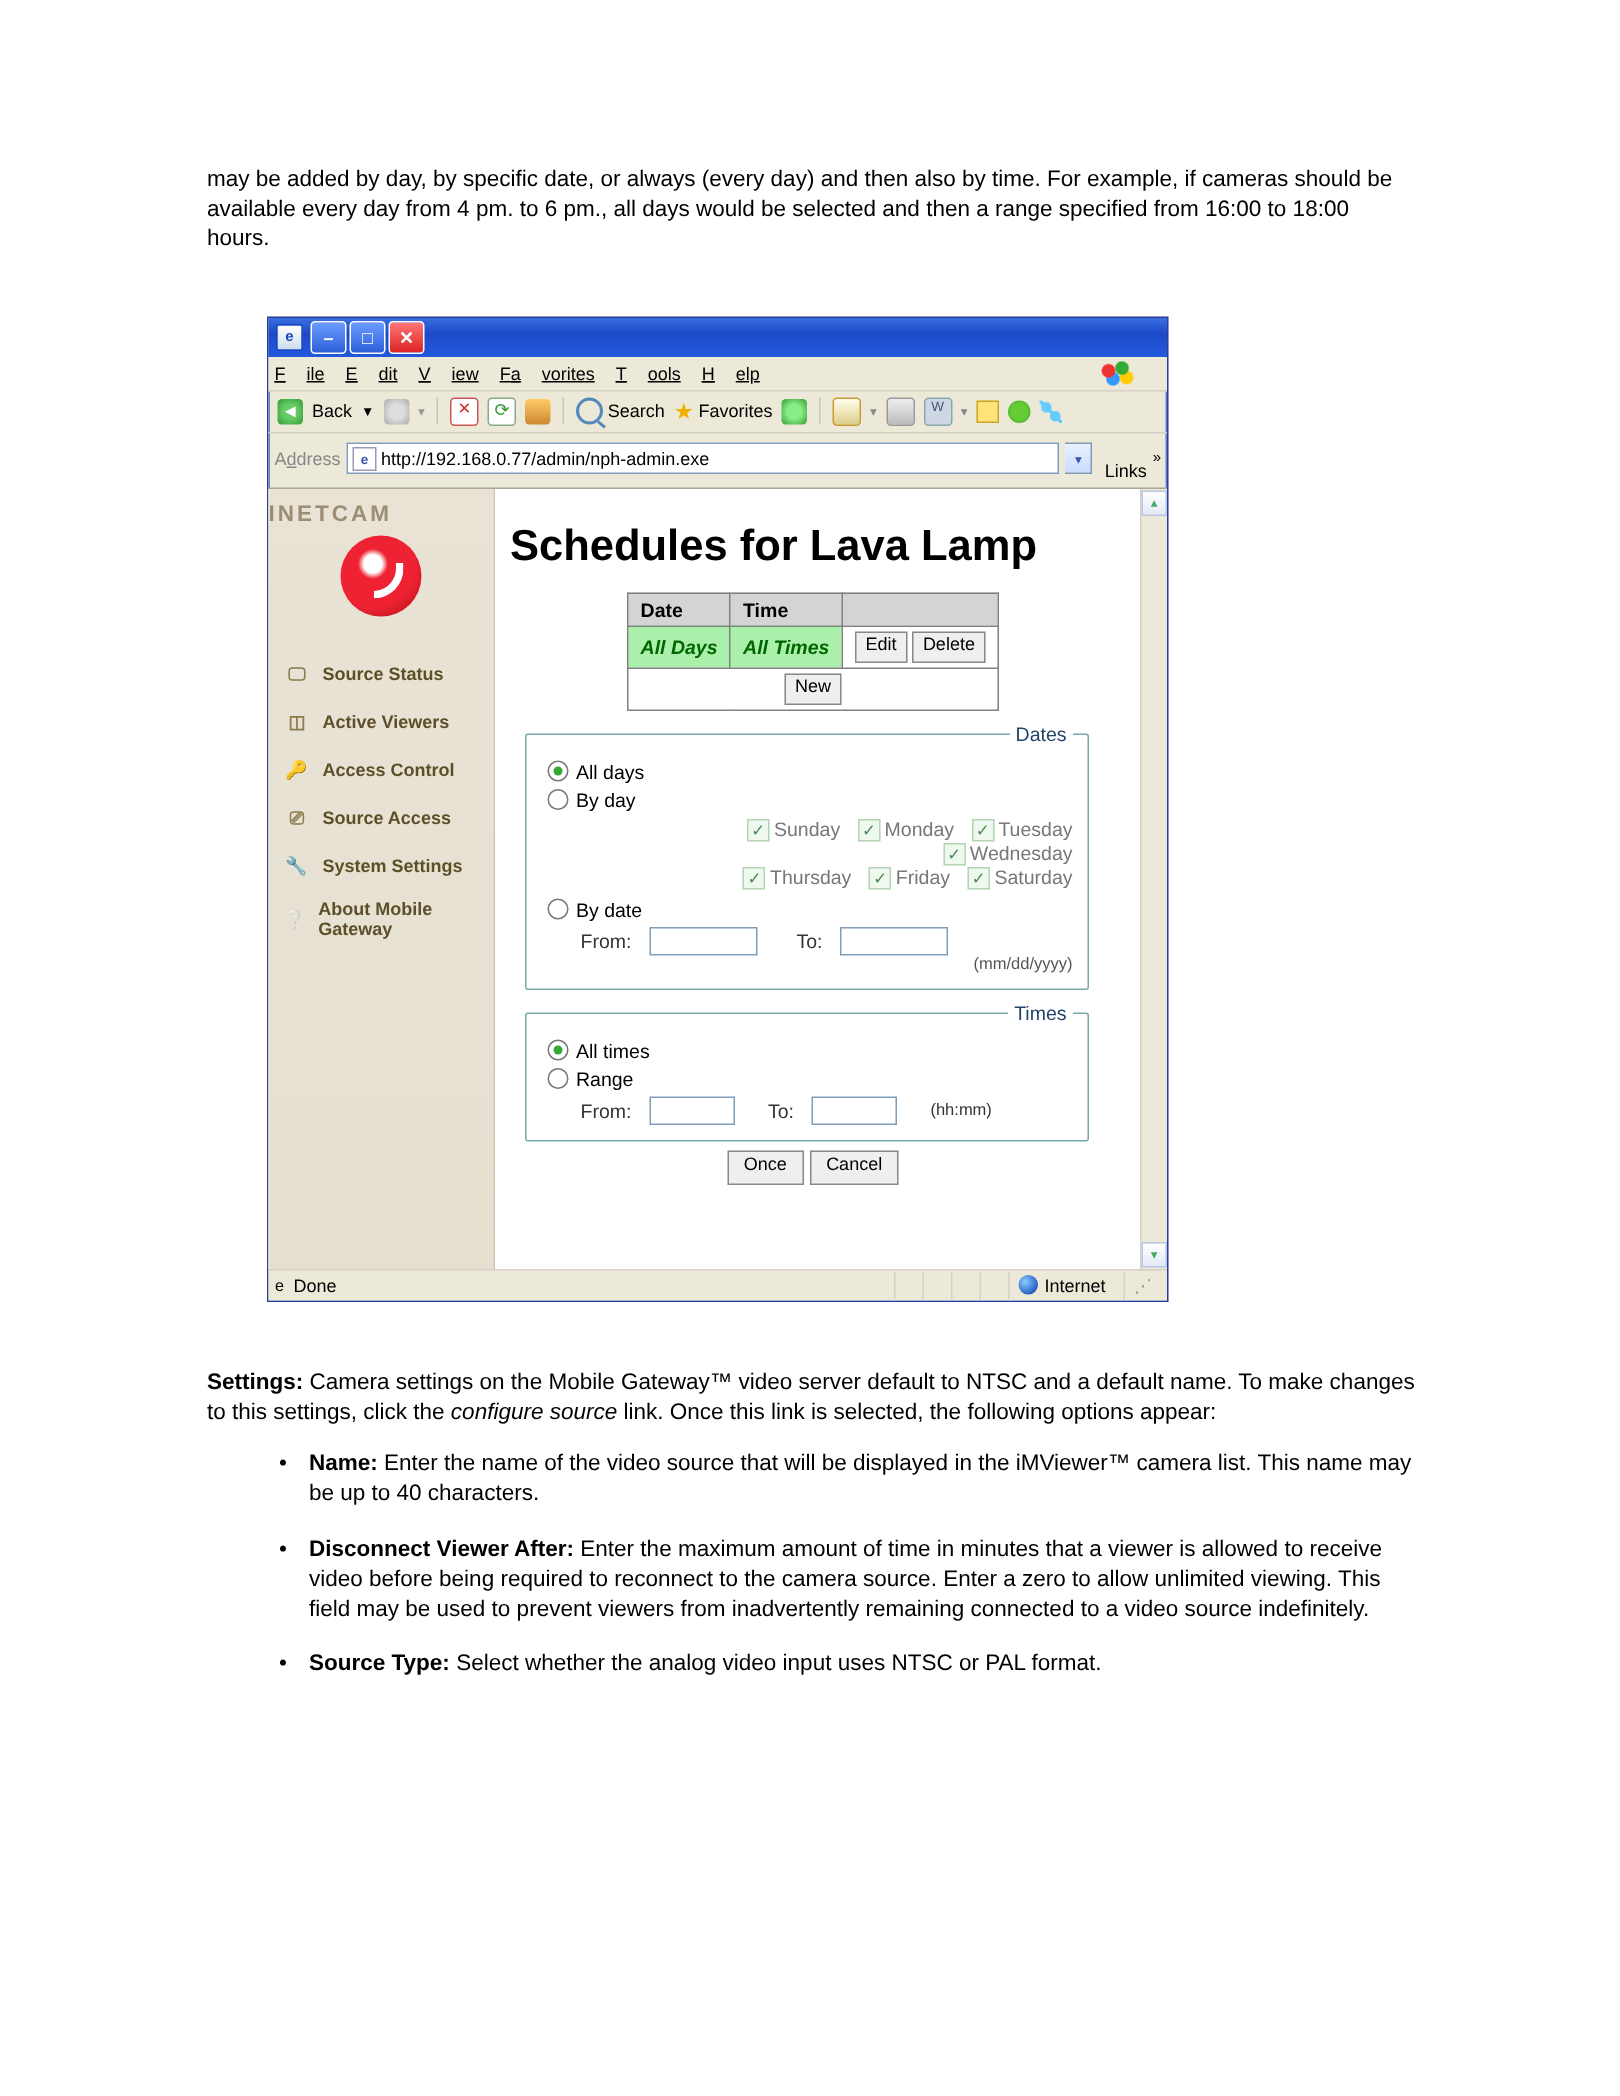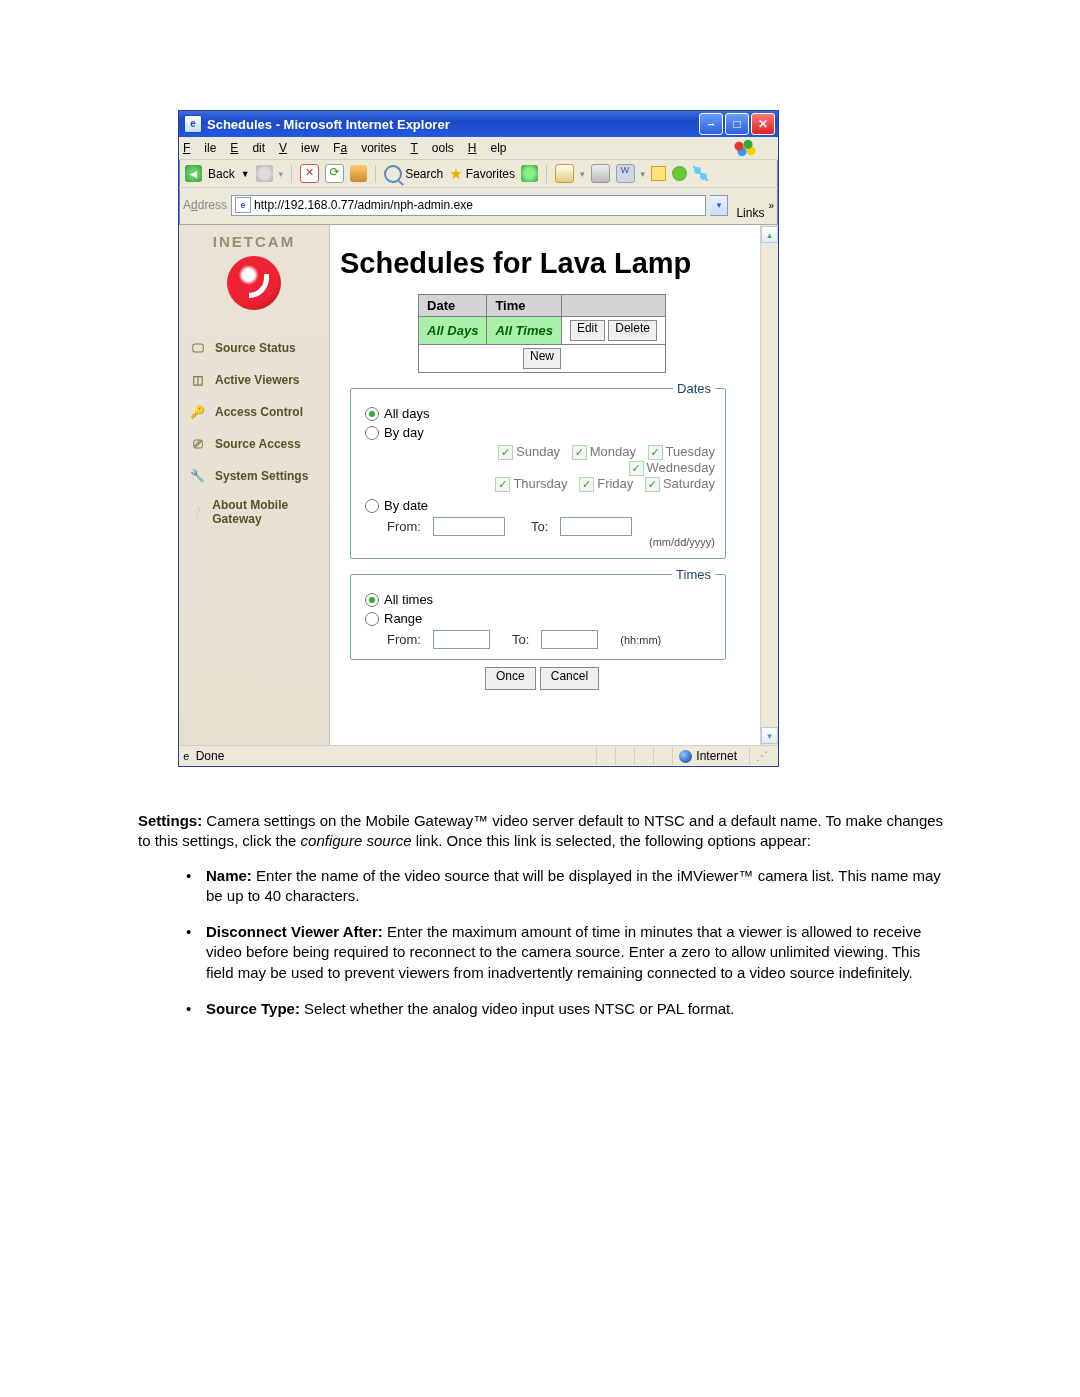--- a/index.html
+++ b/index.html
@@ -55,20 +55,21 @@
   }
   .win-min { background: linear-gradient(#6a9cff,#2d60d8); }
   .win-max { background: linear-gradient(#6a9cff,#2d60d8); }
   .win-close { background: linear-gradient(#f77,#d22); }
   .menubar {
     background:#ece9d8;
     display:flex; align-items:center;
     font-size: 12px;
     padding: 2px 4px;
     border-bottom: 1px solid #d4d0c8;
+    text-decoration: underline;
   }
   .menubar span { margin-right: 14px; }
   .menubar .u { text-decoration: underline; }
   .menubar .flag {
     margin-left:auto; width:30px; height:18px;
     background:
       radial-gradient(circle at 30% 40%, #e33 0 4px, transparent 5px),
       radial-gradient(circle at 60% 30%, #3a3 0 4px, transparent 5px),
       radial-gradient(circle at 40% 70%, #39f 0 4px, transparent 5px),
       radial-gradient(circle at 70% 65%, #fc0 0 4px, transparent 5px);
@@ -126,21 +127,21 @@
   }
   .sb-arrow{width:15px;height:15px;background:linear-gradient(#fff,#e3e9f6);border:1px solid #b8c8e8;margin:1px 0;font-size:9px;display:flex;align-items:center;justify-content:center;color:#4a6;}
   .sidebar-pane {
     width:150px;
     background:linear-gradient(#e8e3d5,#e5e0d0);
     border-right:1px solid #c8c4b8;
     padding-top: 8px;
   }
   .brand {
     color:#9b8e73; font-family:"Trebuchet MS",Arial; font-weight:bold;
-    letter-spacing:2px; font-size:15px; text-align:center;
+    letter-spacing:2px; font-size:15px; 
   }
   .brand-logo {
     width:54px;height:54px;margin:6px auto 22px;
     border-radius:50%;
     background:radial-gradient(circle at 40% 35%,#fff 0 6px,#e23 10px 60%,#a11 100%);
     position:relative;
   }
   .brand-logo::after{
     content:"";position:absolute;inset:18px 12px 12px 22px;
     border:5px solid #fff;border-left:none;border-top:none;
@@ -210,26 +211,26 @@
     font-size:15px;
   }
   .footer .pnum{ float:right; }
   .footer .credit{ text-align:center; clear:both; margin-top:2px; }
 </style>
 </head>
 <body>
 
 <div class="page">
 
+  <div class="intro">may be added by day, by specific date, or always (every day) and then also by time. For example, if cameras should be available every day from 4 pm. to 6 pm., all days would be selected and then a range specified from 16:00 to 18:00 hours.</div>
 
   <div class="ie-window">
 
     <div class="titlebar">
       <span class="ie-ico">e</span>
-      <span class="tb-title">Schedules - Microsoft Internet Explorer</span>
       <div class="win-btns">
         <div class="win-btn win-min">–</div>
         <div class="win-btn win-max">□</div>
         <div class="win-btn win-close">✕</div>
       </div>
     </div>
 
     <div class="menubar">
       <span><span class="u">F</span>ile</span>
       <span><span class="u">E</span>dit</span>

